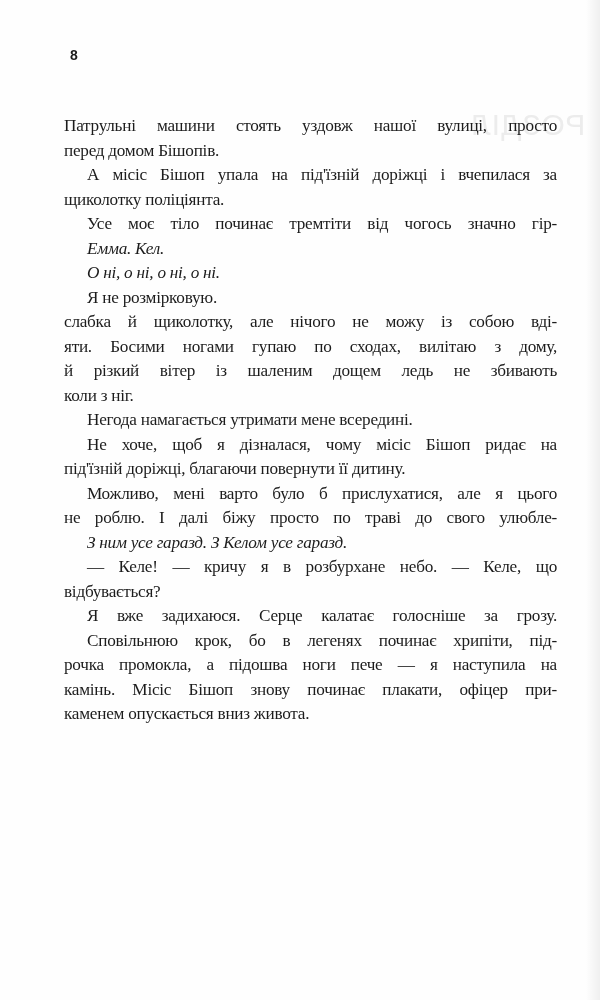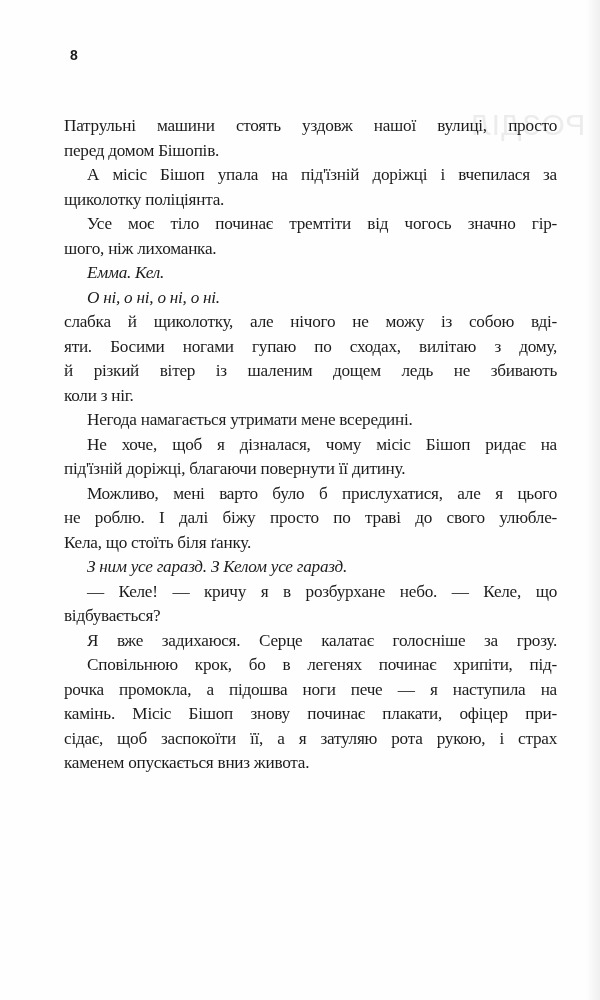--- a/index.html
+++ b/index.html
@@ -76,35 +76,33 @@
 <div class="bleed">РОЗДІЛ</div>
 
 <div class="page-number">8</div>
 
 <div class="text-block" id="text-block">
     <span class="line">Патрульні машини стоять уздовж нашої вулиці, просто</span>
     <span class="line last">перед домом Бішопів.</span>
     <span class="line indent">А місіс Бішоп упала на під'їзній доріжці і вчепилася за</span>
     <span class="line last">щиколотку поліціянта.</span>
     <span class="line indent">Усе моє тіло починає тремтіти від чогось значно гір-</span>
-    <span class="line last">шого, ніж лихоманка.</span>
     <span class="line indent italic last">Емма. Кел.</span>
     <span class="line indent italic last">О ні, о ні, о ні, о ні.</span>
+    <span class="line indent last">Я не розмірковую.</span>
     <span class="line">слабка й щиколотку, але нічого не можу із собою вді-</span>
     <span class="line">яти. Босими ногами гупаю по сходах, вилітаю з дому,</span>
     <span class="line">й різкий вітер із шаленим дощем ледь не збивають</span>
     <span class="line last">коли з ніг.</span>
     <span class="line indent last">Негода намагається утримати мене всередині.</span>
     <span class="line indent">Не хоче, щоб я дізналася, чому місіс Бішоп ридає на</span>
     <span class="line last">під'їзній доріжці, благаючи повернути її дитину.</span>
     <span class="line indent">Можливо, мені варто було б прислухатися, але я цього</span>
     <span class="line">не роблю. І далі біжу просто по траві до свого улюбле-</span>
-    <span class="line last">Кела, що стоїть біля ґанку.</span>
     <span class="line indent italic last">З ним усе гаразд. З Келом усе гаразд.</span>
     <span class="line indent">— Келе! — кричу я в розбурхане небо. — Келе, що</span>
     <span class="line last">відбувається?</span>
     <span class="line indent">Я вже задихаюся. Серце калатає голосніше за грозу.</span>
     <span class="line indent">Сповільнюю крок, бо в легенях починає хрипіти, під-</span>
     <span class="line">рочка промокла, а підошва ноги пече — я наступила на</span>
     <span class="line">камінь. Місіс Бішоп знову починає плакати, офіцер при-</span>
-    <span class="line">сідає, щоб заспокоїти її, а я затуляю рота рукою, і страх</span>
     <span class="line last">каменем опускається вниз живота.</span>
   </div>
 
 </body></html>

